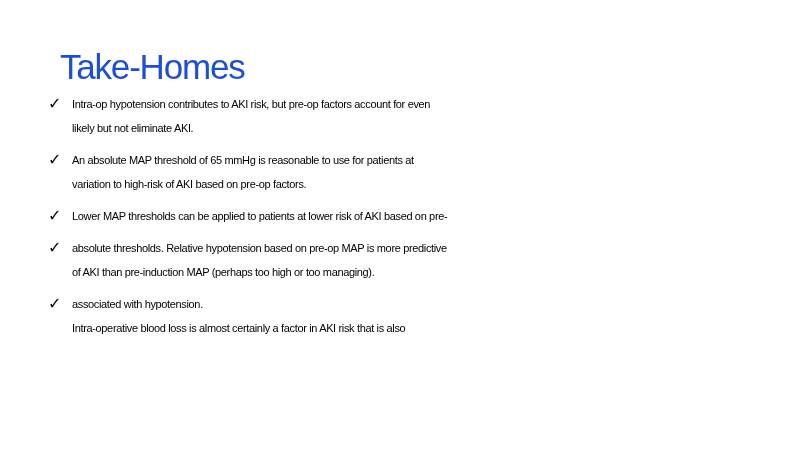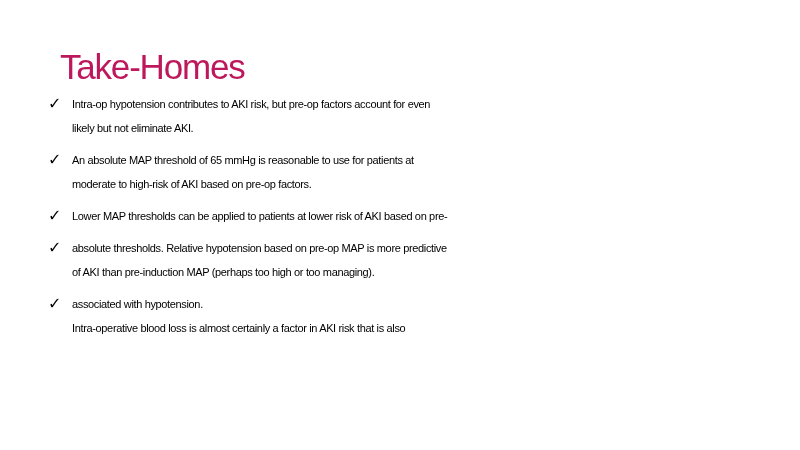--- a/index.html
+++ b/index.html
@@ -21,21 +21,21 @@
       width: 800px; height: 450px;
       background: #ffffff;
     }
     .title {
       position: absolute;
       left: 60px;
       top: 44px;
       font-size: 35px;
       letter-spacing: -1.2px;
       line-height: 46px;
-      color: #be185d;
+      color: #1d4ed8;
       white-space: nowrap;
     }
     .bullets {
       position: absolute;
       left: 48px;
       top: 92px;
       width: 720px;
       margin: 0;
       padding: 0;
       list-style: none;
@@ -69,21 +69,21 @@
 
   <ul class="bullets">
     <li class="bullet">
       <span class="check">✓</span>
       <span class="line">Intra-op hypotension contributes to AKI risk, but pre-op factors account for even</span>
       <span class="line">likely but not eliminate AKI.</span>
     </li>
     <li class="bullet">
       <span class="check">✓</span>
       <span class="line">An absolute MAP threshold of 65 mmHg is reasonable to use for patients at</span>
-      <span class="line">moderate to high-risk of AKI based on pre-op factors.</span>
+      <span class="line">variation to high-risk of AKI based on pre-op factors.</span>
     </li>
     <li class="bullet">
       <span class="check">✓</span>
       <span class="line">Lower MAP thresholds can be applied to patients at lower risk of AKI based on pre-</span>
     </li>
     <li class="bullet">
       <span class="check">✓</span>
       <span class="line">absolute thresholds.  Relative hypotension based on pre-op MAP is more predictive</span>
       <span class="line">of AKI than pre-induction MAP (perhaps too high or too managing).</span>
     </li>

